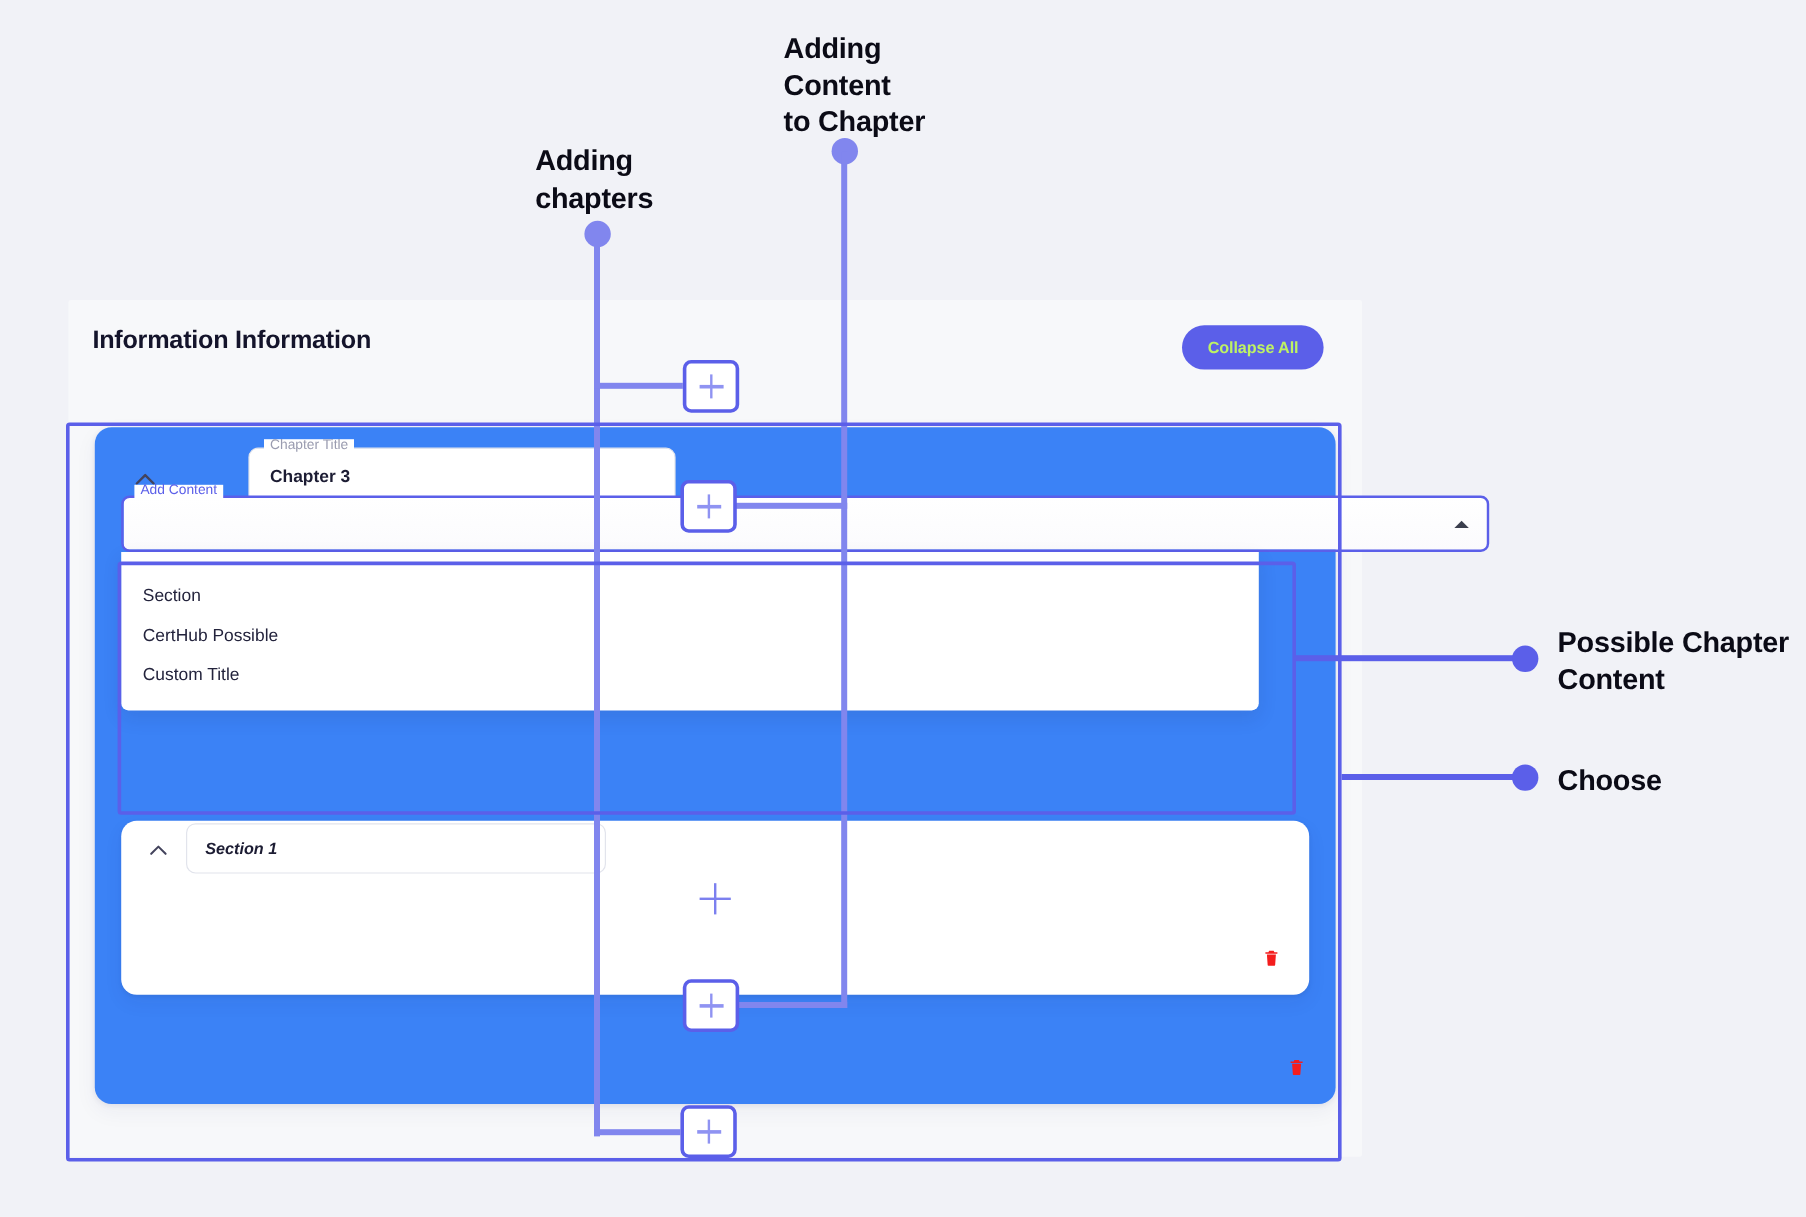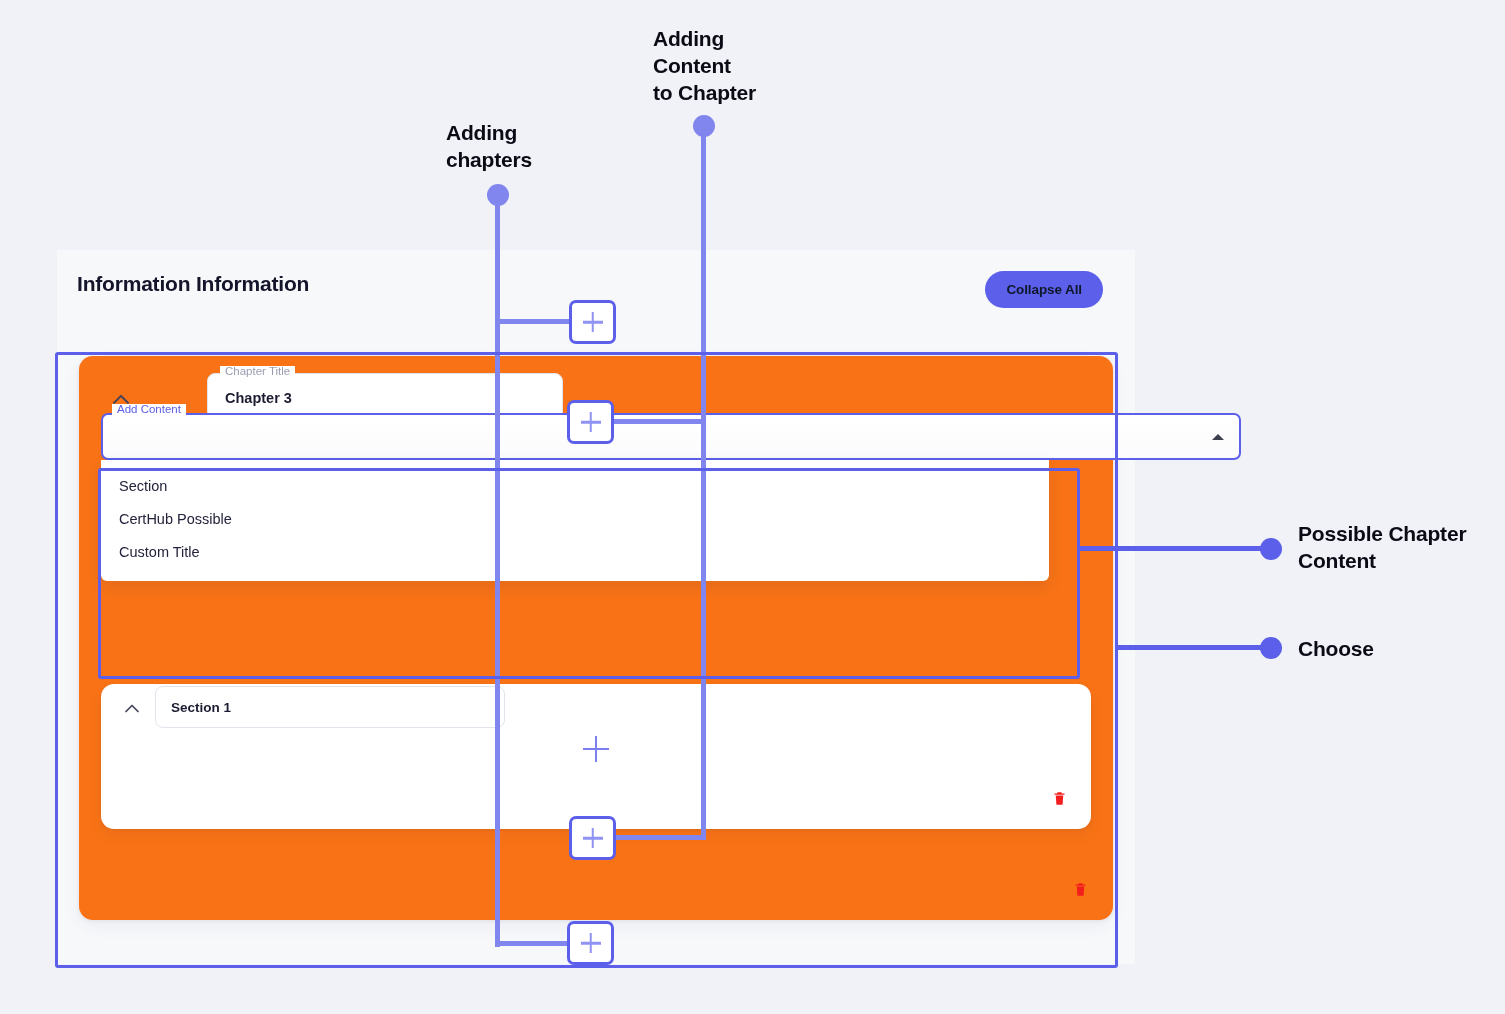--- a/index.html
+++ b/index.html
@@ -39,40 +39,40 @@
     font-weight: 700;
     color: #14142b;
     letter-spacing: -0.2px;
   }
 
   .collapse-all-btn {
     position: absolute;
     right: 32px;
     top: 21px;
     background: #5b5fe9;
-    color: #0f172a;
+    color: #bef264;
     border: none;
     border-radius: 19px;
     padding: 0 21px;
     height: 37px;
     font-size: 13.5px;
     font-weight: 700;
     font-family: "Liberation Sans", sans-serif;
     cursor: pointer;
     letter-spacing: -0.1px;
   }
 
   
   .chapter-card {
     position: absolute;
     left: 22px;
     top: 106px;
     width: 1034px;
     height: 564px;
-    background: #f97316;
+    background: #3b82f6;
     border-radius: 14px;
     box-shadow: 0 1px 4px rgba(30,35,90,0.07), 0 6px 18px rgba(30,35,90,0.05);
   }
 
   .chapter-head {
     position: absolute;
     left: 0; top: 0;
     width: 100%;
     height: 96px;
   }
@@ -175,41 +175,42 @@
   }
 
   .dropdown-menu {
     position: absolute;
     left: 22px;
     top: 104px;
     width: 948px;
     background: #fff;
     border-radius: 0 0 6px 6px;
     box-shadow: 0 6px 16px rgba(25,30,70,0.10);
-    padding: 10px 0 12px 0;
+    padding: 21px 0 12px 0;
   }
   .dd-item {
     height: 33px;
     line-height: 33px;
     padding-left: 18px;
     font-size: 14.5px;
     color: #23233c;
     cursor: pointer;
   }
 
   
   .section-card {
     position: absolute;
     left: 22px;
     top: 328px;
     width: 990px;
     height: 145px;
     background: #ffffff;
     border-radius: 13px;
     box-shadow: 0 1px 3px rgba(30,35,90,0.08), 0 6px 16px rgba(30,35,90,0.06);
+    font-style: italic;
   }
   .section-caret {
     position: absolute;
     left: 19px;
     top: 13px;
     width: 24px;
     height: 24px;
     cursor: pointer;
   }
   #sectionTitleField {
@@ -259,21 +260,21 @@
     position: absolute;
     width: 22px;
     height: 22px;
     border-radius: 50%;
     background: #8186ee;
   }
   .annot-dot.strong { background: #5b5fe9; }
   .annot-line.strong { background: #5b5fe9; }
   .annot-text {
     position: absolute;
-    font-size: 21px;
+    font-size: 24px;
     font-weight: 700;
     color: #0b0b16;
     line-height: 1.28;
     letter-spacing: -0.2px;
     white-space: pre-line;
   }
 
   .hl-box {
     position: absolute;
     border: 3px solid #5b5fe9;

